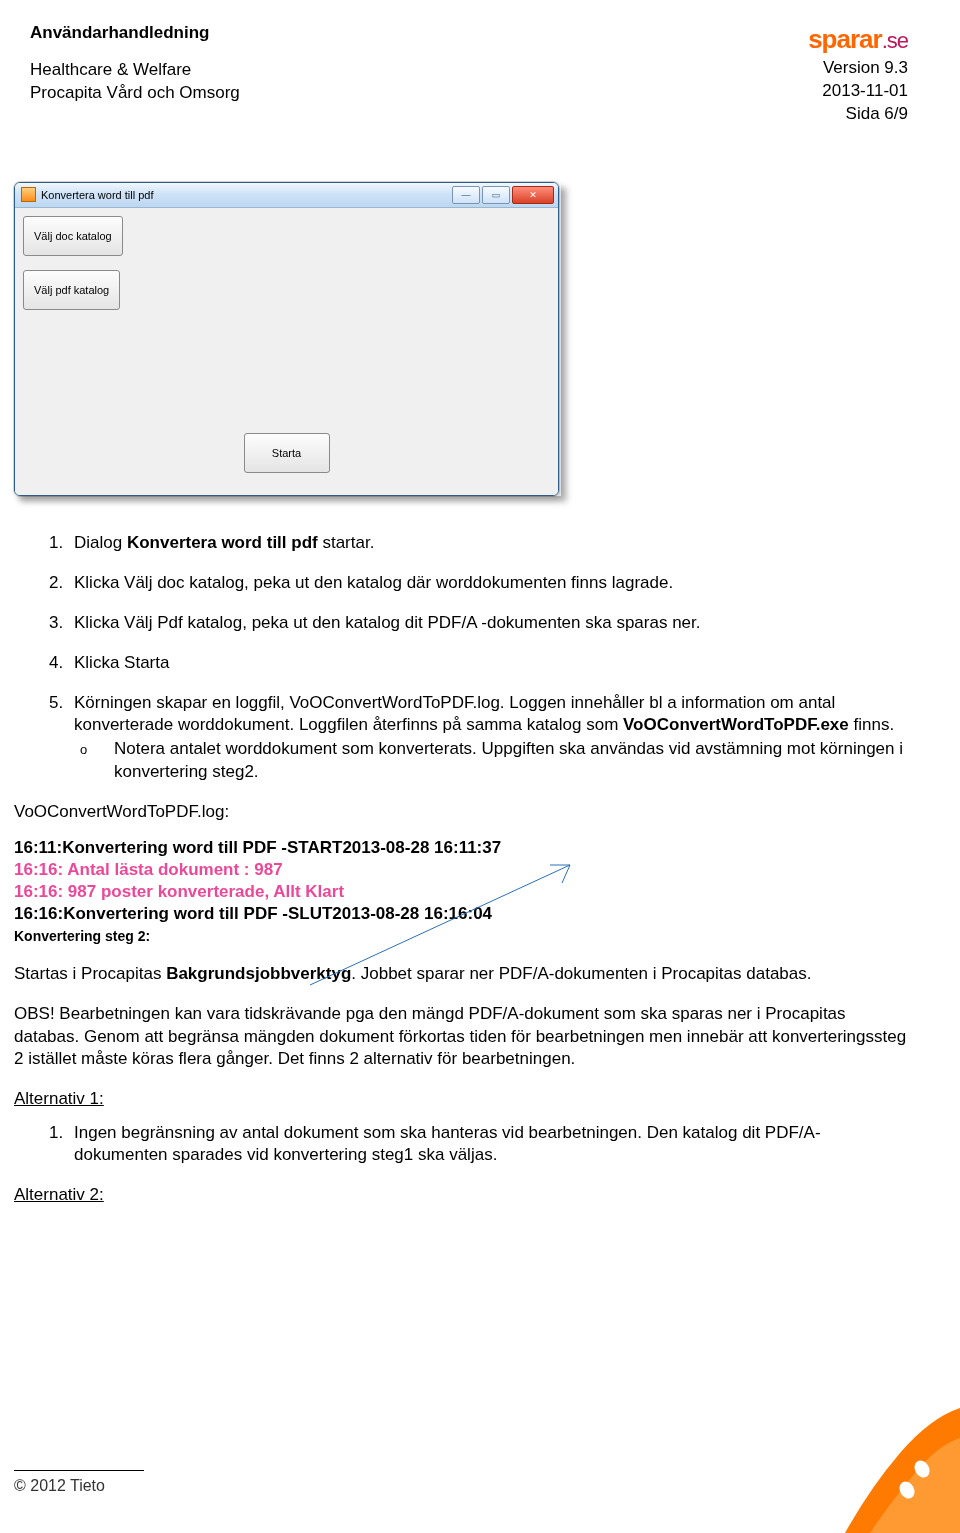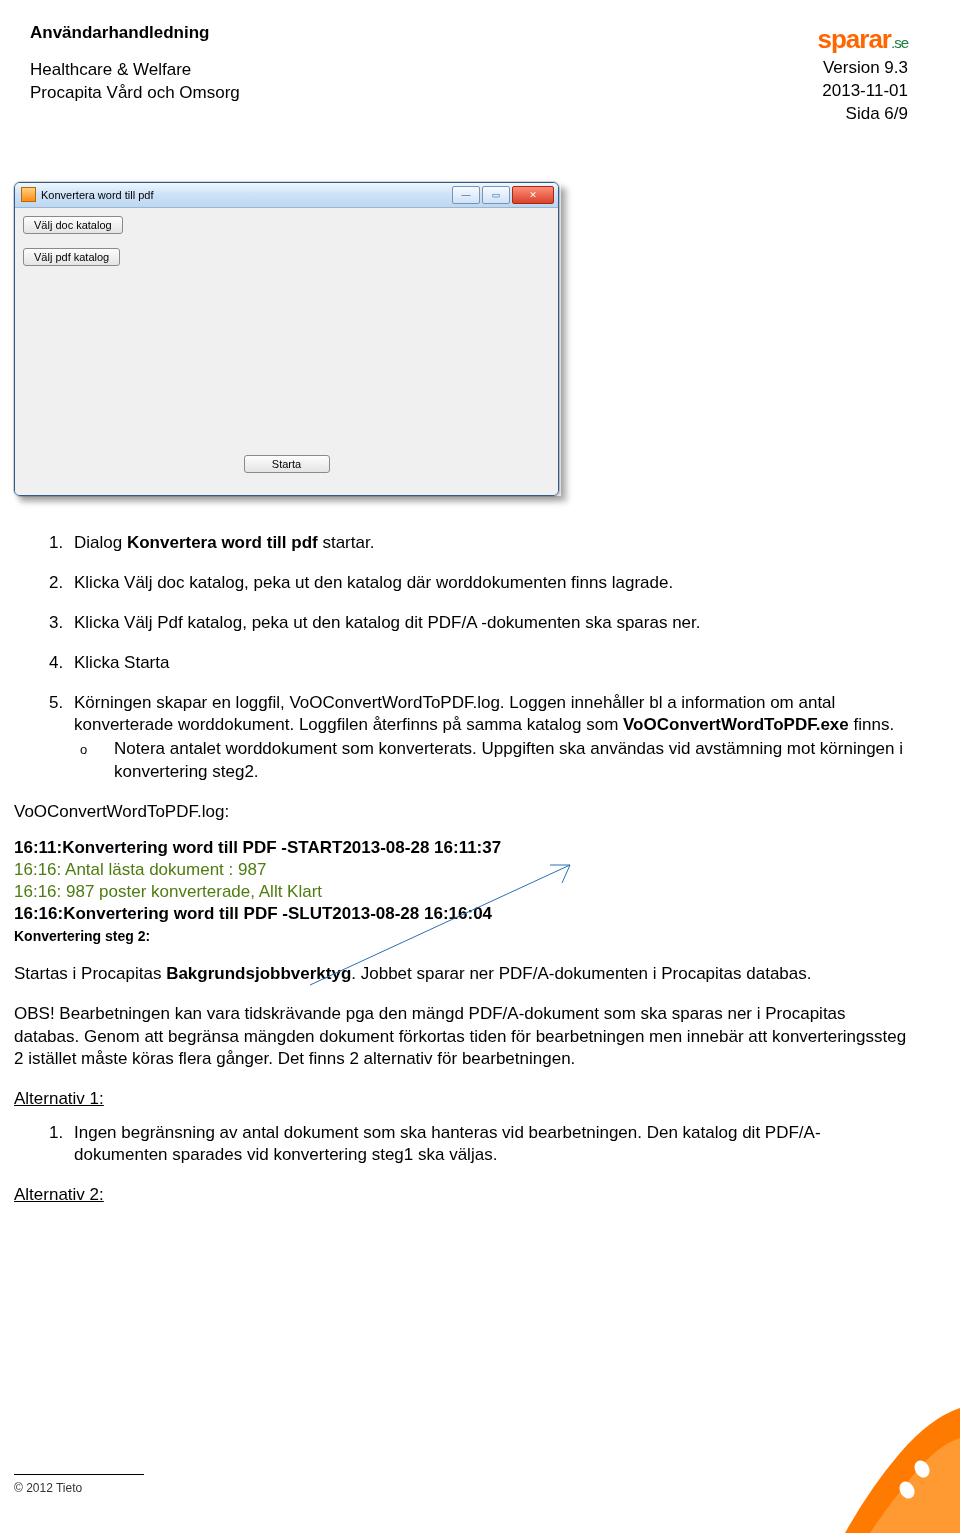--- a/index.html
+++ b/index.html
@@ -26,21 +26,21 @@
   .hdr-left { line-height: 1.35; }
   .hdr-left .title { font-weight: bold; margin-bottom: 14px; }
   .hdr-right { text-align: right; line-height: 1.35; }
   .logo {
     font-family: Arial, sans-serif;
     font-size: 26px;
     font-weight: bold;
     letter-spacing: -1px;
     color: #f60;
   }
-  .logo .se { color: #15803d; font-size: 15px; font-weight: normal; letter-spacing: -1px; }
+  .logo .se { color: #be185d; font-size: 22px; font-weight: normal; letter-spacing: -1px; }
   
   .dlg-frame {
     margin-top: 56px;
     width: 545px;
     border: 1px solid #2e5d8c;
     border-radius: 6px;
     overflow: hidden;
     box-shadow: 0 0 0 1px rgba(0,0,0,0.15), 3px 3px 6px rgba(0,0,0,0.2);
     font-family: "Segoe UI", Tahoma, sans-serif;
     font-size: 11px;
@@ -72,21 +72,21 @@
     border-top: 1px solid #9db7d1;
     padding: 8px;
     height: 288px;
     position: relative;
   }
   .winbtn {
     display: inline-block;
     background: linear-gradient(#fdfdfd,#e4e4e4);
     border: 1px solid #8a8a8a;
     border-radius: 3px;
-    padding: 2px 10px;
+    padding: 13px 10px;
     font-size: 11px;
     color:#000;
     margin-bottom: 14px;
     min-width: 86px;
     text-align: center;
   }
   .winbtn.start {
     position: absolute;
     left: 50%; transform: translateX(-50%);
     bottom: 8px;
@@ -114,36 +114,36 @@
   ul.sub > li::before {
     content: "o";
     display: inline-block;
     width: 34px;
     margin-left: -34px;
     font-size: 13px;
   }
   .bold { font-weight: bold; }
   .logpara { margin-top: 18px; line-height: 1.3; }
   .logblock { margin-top: 14px; line-height: 1.3; }
-  .green { color: #4d7c0f; font-weight: normal; }
+  .green { color: #ec4899; font-weight: bold; }
   .h2 { font-weight: bold; font-size: 14px; margin-top: 2px; }
   .para { margin-top: 18px; line-height: 1.3; }
   .under { text-decoration: underline; }
   
   .arrow-svg {
     position: absolute;
     left: 300px; top: 855px;
     width: 300px; height: 140px;
     pointer-events: none;
   }
   
   .footer {
     position: absolute;
     left: 14px; bottom: 38px;
-    font-size: 12px; color: #333;
+    font-size: 16px; color: #333;
   }
   .footer-line {
     width: 130px; border-top: 1px solid #000; margin-bottom: 6px;
   }
   
   .corner {
     position: absolute;
     right: 0; bottom: 0;
     width: 130px; height: 150px;
   }

